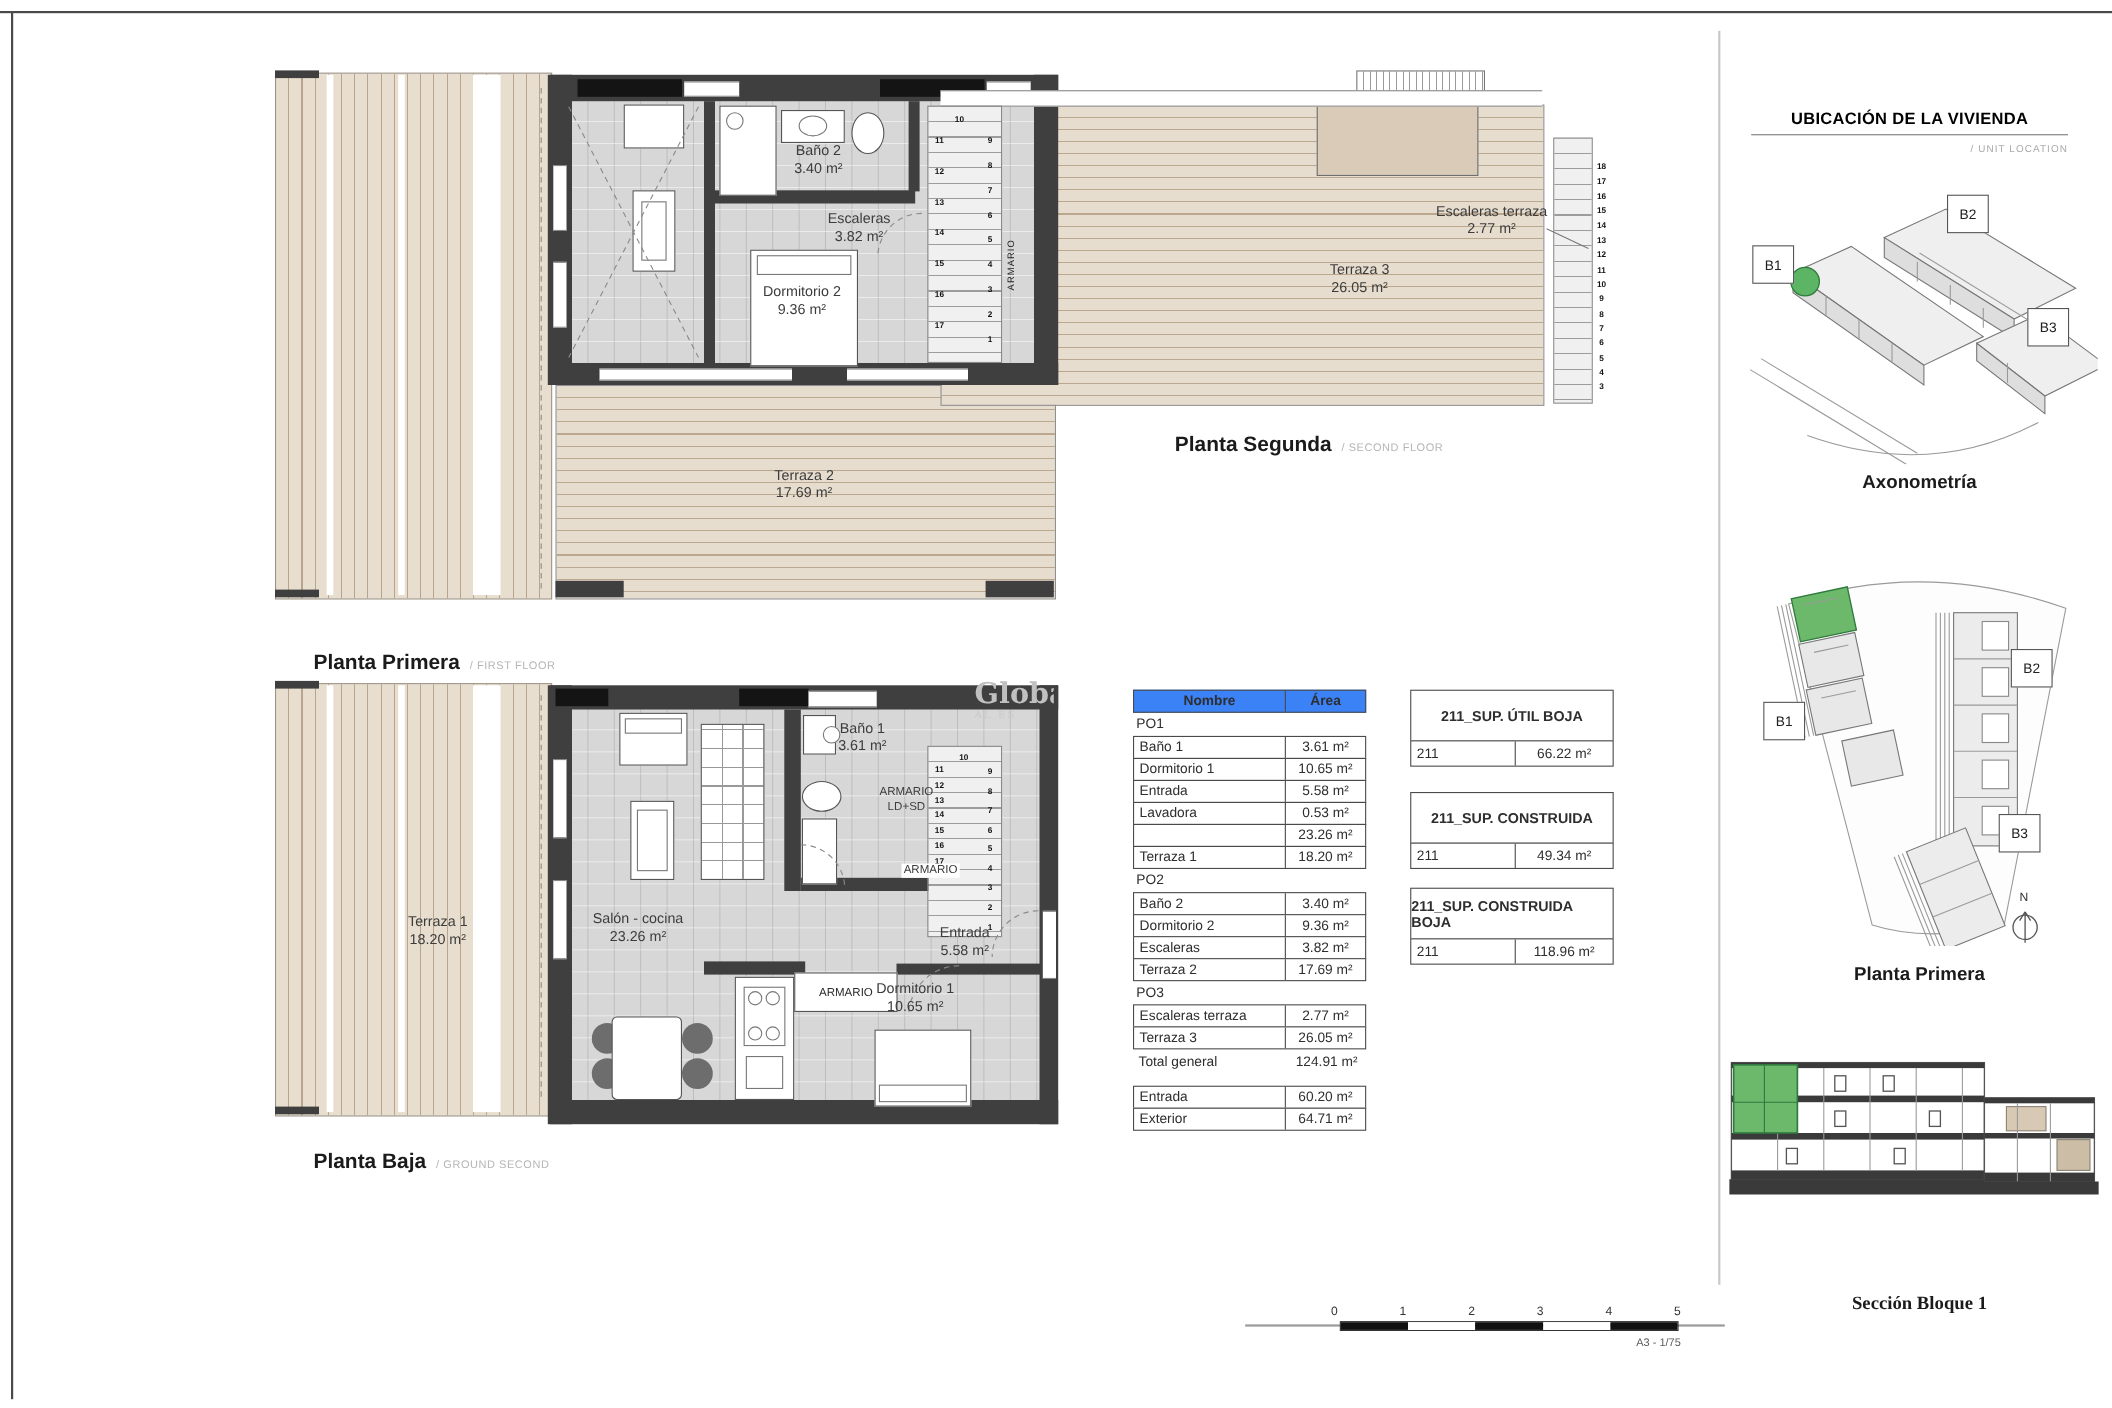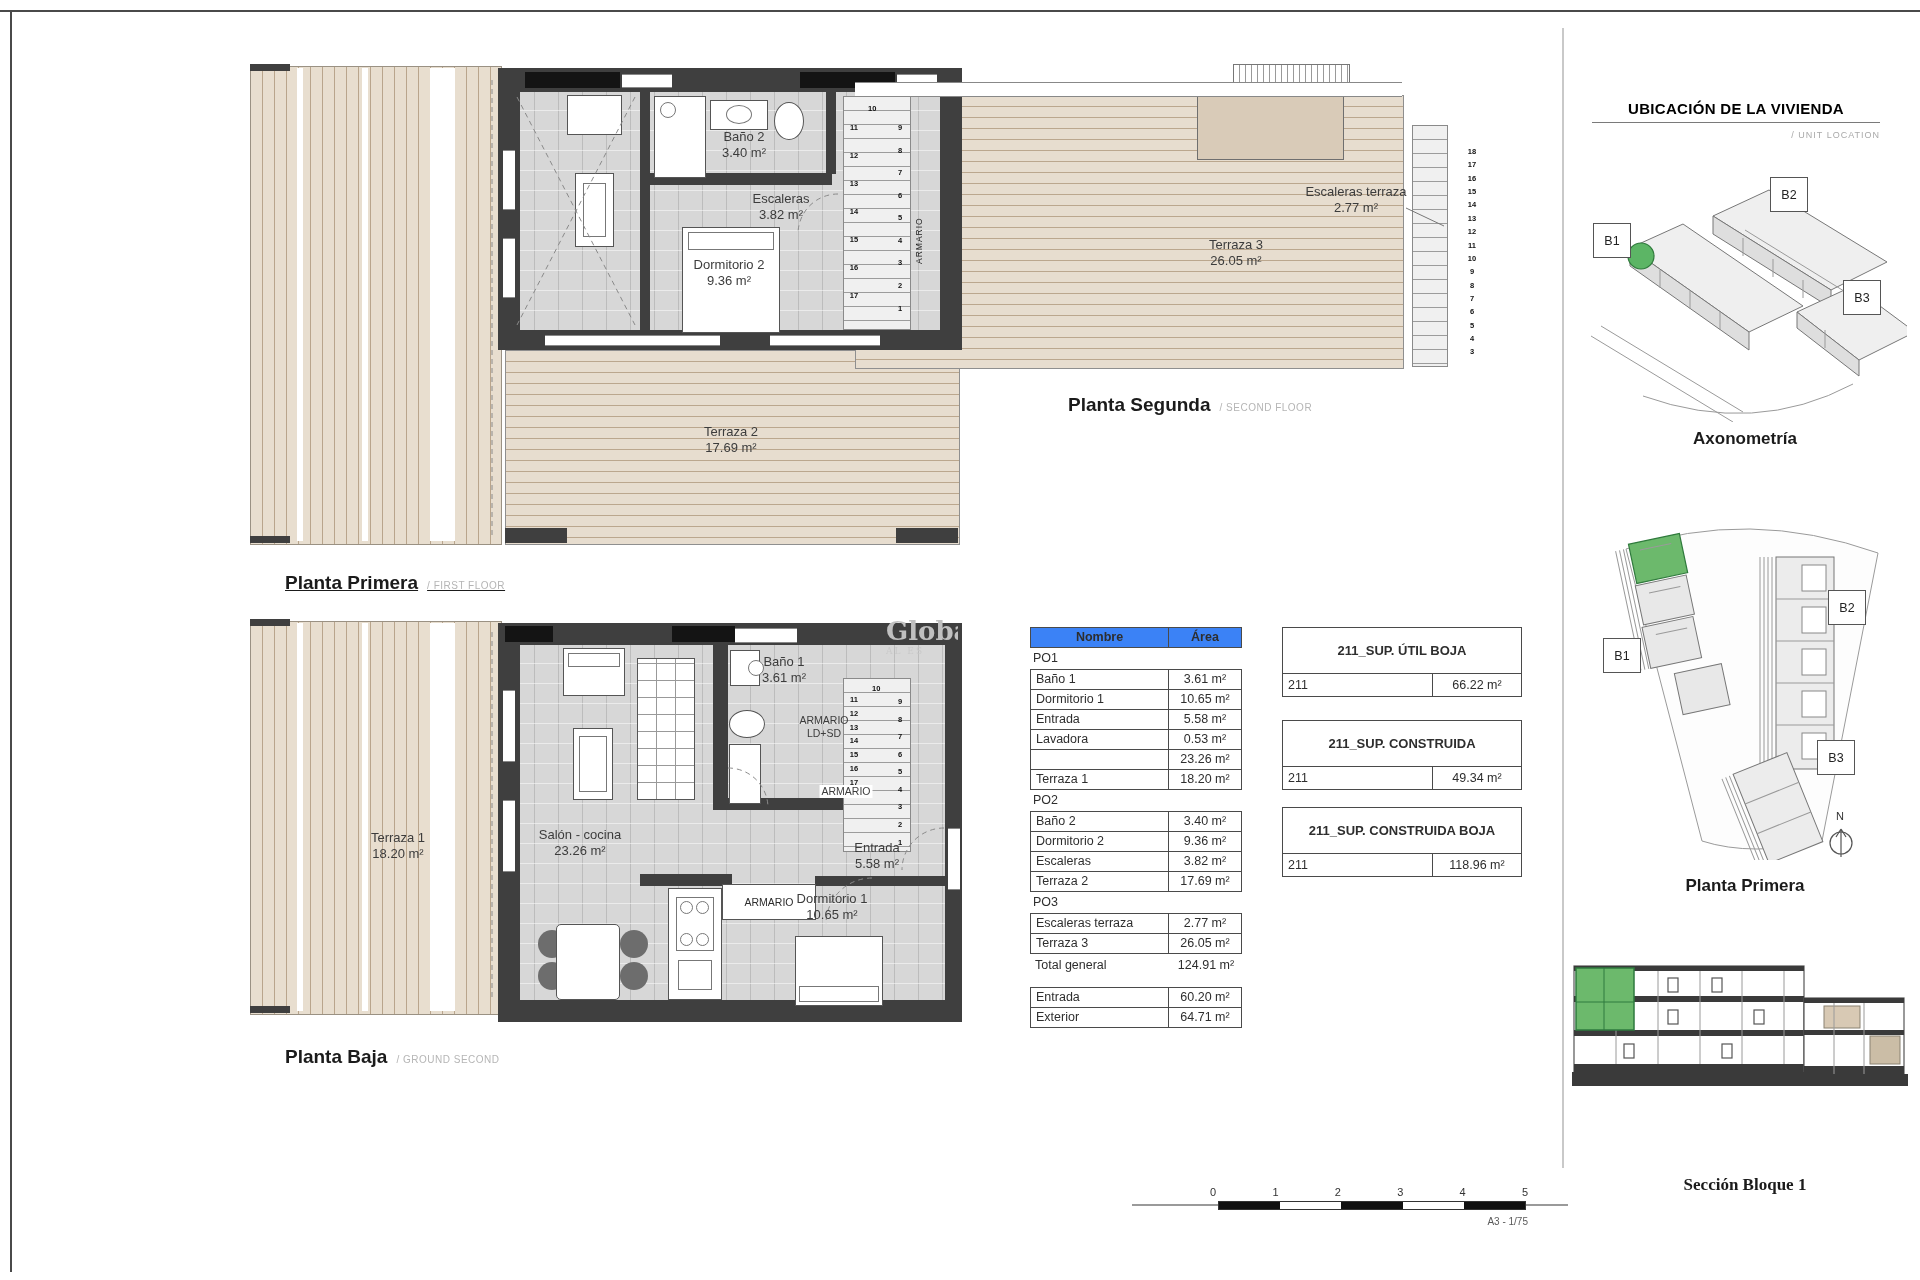--- a/index.html
+++ b/index.html
@@ -50,21 +50,21 @@
   .tcols .c1{flex:1;text-align:center;padding-top:2px;}
   .tcols .c2{width:72px;border-left:1.5px solid #4a4a4a;text-align:center;padding-top:2px;}
   .tr{display:flex;height:19px;border:1px solid #4a4a4a;margin-top:-1px;background:#fff;}
   .tr .c1{flex:1;padding:2px 0 0 5px;white-space:nowrap;}
   .tr .c2{width:72px;border-left:1px solid #4a4a4a;text-align:center;padding-top:2px;}
   .tsec{height:19px;padding:3px 0 0 3px;}
   .ttot{display:flex;height:21px;padding-top:4px;}
   .ttot .c1{flex:1;padding-left:5px;}
   .ttot .c2{width:72px;text-align:center;}
   .tgap{height:9px;}
-  .t2{position:absolute;width:240px;font-size:12.5px;color:#2e2e2e;z-index:45;}
+  .t2{position:absolute;width:185px;font-size:12.5px;color:#2e2e2e;z-index:45;}
   .t2 .thead{height:45px;font-size:13px;}
   .t2 .tr{height:22px;}
   .t2 .tr .c1{padding:4px 0 0 5px;}
   .t2 .tr .c2{width:88px;padding-top:4px;}
   
   .loc-title{position:absolute;left:1592px;top:100px;width:288px;text-align:center;font-size:15px;
              font-weight:bold;color:#000000;letter-spacing:.3px;z-index:45;}
   .loc-rule{position:absolute;left:1592px;top:122px;width:288px;height:1px;background:#7a7a7a;}
   .loc-sub{position:absolute;left:1592px;top:130px;width:288px;text-align:right;font-size:9px;
            color:#a9a9a9;letter-spacing:1px;z-index:45;}
@@ -185,31 +185,31 @@
       </div>
     <div class="rl" style="left:729px;top:257px;">
       <span>Dormitorio 2</span>
         <span>9.36 m²</span>
       </div>
     <div class="rl" style="left:731px;top:424px;">
       <span>Terraza 2</span>
         <span>17.69 m²</span>
       </div>
 
-    <div class="ptitle" style="left:285px;top:572px;text-decoration:underline;">
+    <div class="ptitle" style="left:285px;top:592px;">
       <span>Planta Primera</span><span class="psub">/ FIRST FLOOR</span></div>
   </div>
 
   <div>
     <div class="abs" style="left:1233px;top:64px;width:115px;height:22px;z-index:8;background:repeating-linear-gradient(90deg,#fff 0 5px,#9a9a9a 5px 6px);border:1px solid #777;"></div>
     <div class="abs wslot" style="left:855px;top:82px;width:547px;height:13px;"></div>
     <div class="abs woodh" style="left:855px;top:95px;width:547px;height:272px;"></div>
     <div class="abs" style="left:1197px;top:88px;width:145px;height:70px;background:#d9cbb8;border:1.5px solid #6f6f6f;z-index:9;"></div>
     <div class="abs stairs" style="left:1412px;top:125px;width:34px;height:240px;"></div>
-    <div class="abs numcol" style="left:1448px;top:148px;width:16px;height:208px;margin-left:16px;">
+    <div class="abs numcol" style="left:1448px;top:148px;width:16px;height:208px;">
         <span>18</span>
         <span>17</span>
         <span>16</span>
         <span>15</span>
         <span>14</span>
         <span>13</span>
         <span>12</span>
         <span>11</span>
         <span>10</span>
         <span>9</span>

